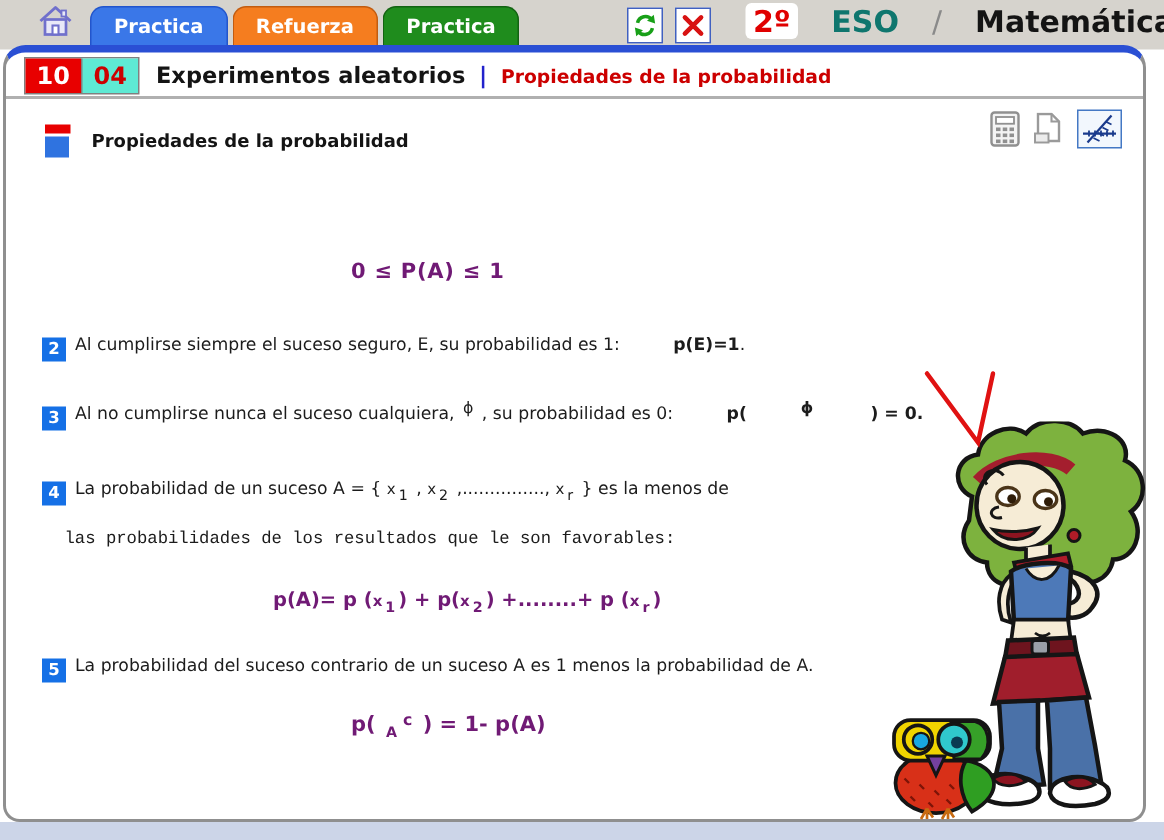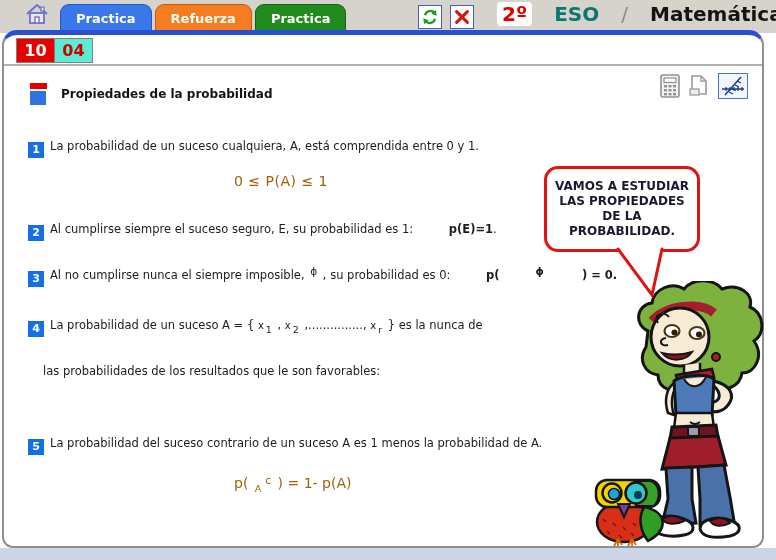--- a/index.html
+++ b/index.html
@@ -53,22 +53,22 @@
             display:flex;align-items:center;justify-content:center;cursor:pointer;}
   .plainicon{cursor:pointer;display:flex;align-items:center;}
   
   .item{position:absolute;left:24px;width:700px;font-size:11.5px;color:#1c1c1c;line-height:17px;}
   .num{display:inline-block;width:16px;height:16px;background:#1570e6;color:#fff;font-weight:bold;
        font-size:11px;line-height:16px;text-align:center;margin-right:6px;vertical-align:-3px;}
   .item .b{font-weight:bold;padding-left:32px;}
   .item .sm, .formula .sm{font-size:10px;}
   .item sub,.formula sub{font-size:9.5px;vertical-align:-4px;line-height:0;padding:0 2px;}
   .item sup,.formula sup{font-size:10.5px;vertical-align:4px;line-height:0;padding:0 2px;}
-  .line2{margin-left:15px;margin-top:26px;}
-  .formula{position:absolute;font-weight:normal;color:#a16207;white-space:nowrap;}
+  .line2{margin-left:15px;margin-top:14px;font-family:Liberation Mono, monospace;}
+  .formula{position:absolute;font-weight:bold;color:#701a75;white-space:nowrap;}
   .f1{left:230px;top:138px;font-size:14px;letter-spacing:.5px;}
   .f4{left:178px;top:358px;font-size:13px;}
   .f5{left:230px;top:440px;font-size:14px;}
   
   .bubble{position:absolute;left:540px;top:131px;width:138px;background:#fff;
           border:3px solid #e01212;border-radius:14px;padding:10px 6px;z-index:3;}
   .bubble-text{font-weight:bold;font-size:12px;line-height:15px;color:#1a1a2e;
                text-align:center;white-space:pre-line;}
   .tail{position:absolute;left:598px;top:212px;z-index:4;}
   .character{position:absolute;left:596px;top:246px;z-index:2;}
@@ -114,20 +114,25 @@
       <span class="c-sub">Matemáticas</span>
     </div>
   </div>
 
   <div class="frame">
 
     <div class="hband">
       <div class="unitboxes">
         <div class="ub ub1">10</div>
         <div class="ub ub2">04</div>
+      </div>
+      <div class="titleline">
+        <span class="t-main">Experimentos aleatorios</span>
+        <span class="t-div">|</span>
+        <span class="t-sub">Propiedades de la probabilidad</span>
       </div>
     </div>
 
     <div class="sechead">
       <div class="flagicon">
           <div class="r"></div>
           <div class="b"></div>
         </div>
       <div class="seclabel">Propiedades de la probabilidad</div>
     </div>
@@ -160,49 +165,41 @@
       <div class="graphbox">
         <svg width="24" height="20" viewBox="0 0 24 20">
           <path d="M1 13 L23 13" stroke="#1a3a8c" stroke-width="1.5"></path>
           <path d="M5 11 L5 15 M9 11 L9 15 M13 11 L13 15 M17 11 L17 15 M21 11 L21 15" stroke="#1a3a8c" stroke-width="1.2"></path>
           <path d="M4 19 L20 1" stroke="#1a3a8c" stroke-width="1.5"></path>
           <path d="M8 16 L12 18 M11 12.5 L15 14.5 M14 9 L18 11 M16 5 L20 7" stroke="#1a3a8c" stroke-width="1.2"></path>
         </svg>
       </div>
     </div>
 
-    <div class="item" style="top:103px">
-      <span class="num">1</span><span><span>La probabilidad de un suceso cualquiera, A, está comprendida entre 0 y 1.</span></span>
-    </div>
     <div class="formula f1">0 ≤  P(A) ≤ 1</div>
 
     <div class="item" style="top:186px">
       <span class="num">2</span><span><span>Al cumplirse siempre el suceso seguro, E, su probabilidad es 1:  </span><span class="b">p(E)=1</span><span>.</span></span>
     </div>
 
     <div class="item" style="top:232px">
-      <span class="num">3</span><span><span>Al no cumplirse nunca el siempre imposible,  </span><sup>ϕ</sup><span> , su probabilidad es 0: </span><span class="b">p( </span><sup class="b">ϕ</sup><span class="b"> ) = 0.</span></span>
+      <span class="num">3</span><span><span>Al no cumplirse nunca el suceso cualquiera,  </span><sup>ϕ</sup><span> , su probabilidad es 0: </span><span class="b">p( </span><sup class="b">ϕ</sup><span class="b"> ) = 0.</span></span>
     </div>
 
     <div class="item" style="top:282px">
-      <div><span class="num">4</span><span><span>La probabilidad de un suceso A = { </span><span class="sm">x</span><sub>1</sub><span> , </span><span class="sm">x</span><sub>2</sub><span> ,..............., </span><span class="sm">x</span><sub>r</sub><span> } es la nunca de</span></span></div>
+      <div><span class="num">4</span><span><span>La probabilidad de un suceso A = { </span><span class="sm">x</span><sub>1</sub><span> , </span><span class="sm">x</span><sub>2</sub><span> ,..............., </span><span class="sm">x</span><sub>r</sub><span> } es la menos de</span></span></div>
       <div class="line2">las probabilidades de los resultados que le son favorables:</div>
     </div>
+    <div class="formula f4"><span>p(A)= p (</span><span class="sm">x</span><sub>1</sub><span>) + p(</span><span class="sm">x</span><sub>2</sub><span>) +........+ p (</span><span class="sm">x</span><sub>r</sub><span>)</span></div>
 
     <div class="item" style="top:400px">
       <span class="num">5</span><span><span>La probabilidad del suceso contrario de un suceso A es 1 menos la probabilidad de A.</span></span>
     </div>
     <div class="formula f5"><span>p( </span><sub>A</sub><sup>c</sup><span> ) = 1- p(A)</span></div>
 
-    <div class="bubble">
-      <div class="bubble-text">VAMOS A ESTUDIAR
-LAS PROPIEDADES
-DE LA
-PROBABILIDAD.</div>
-    </div>
     <svg class="tail" width="70" height="52" viewBox="0 0 70 52">
       <polygon points="16,2 50,48 60,2" fill="#fff"></polygon>
       <path d="M16 2 L50 48 L60 2" fill="none" stroke="#e01212" stroke-width="3" stroke-linecap="round"></path>
     </svg>
 
     <svg class="character" width="170" height="262" viewBox="0 0 170 262">
 
       <path d="M48,50 C34,44 36,24 52,22 C54,8 72,0 84,8 C94,-4 114,-2 122,8 C138,2 154,12 150,26
                C164,32 166,52 154,60 C164,74 156,92 142,92 C140,106 124,112 114,104
                C110,114 94,116 88,106 C74,114 58,108 58,94 C44,92 38,78 46,66 Z" fill="#7db23e" stroke="#151515" stroke-width="3"></path>

